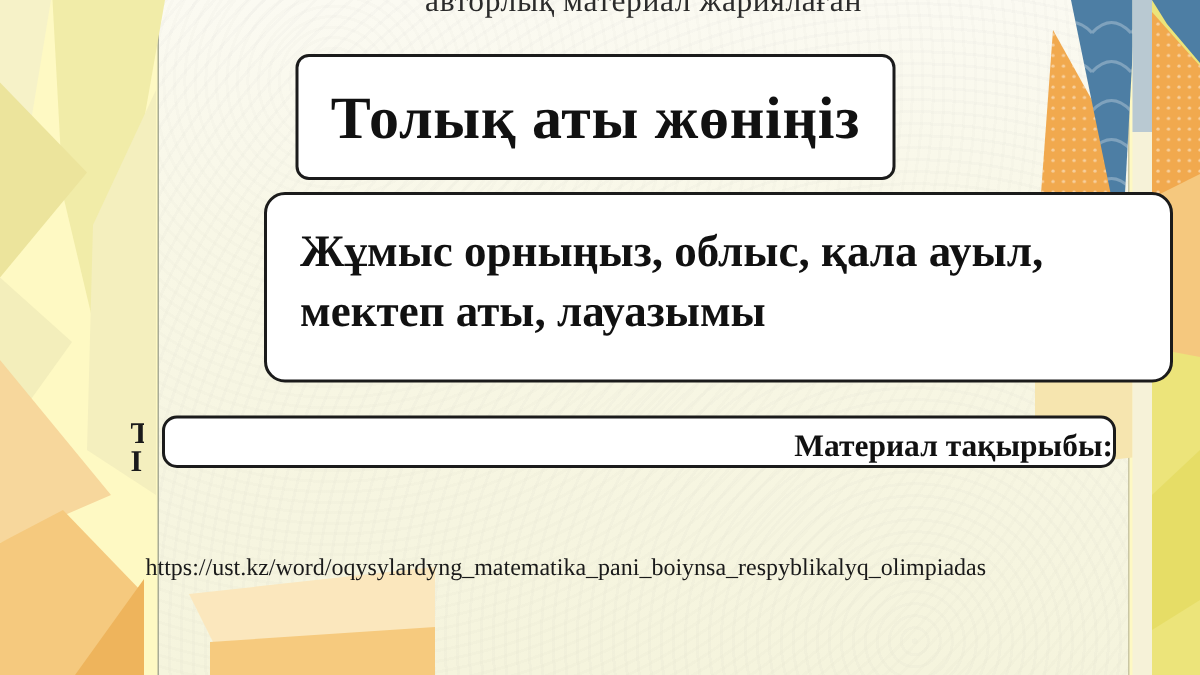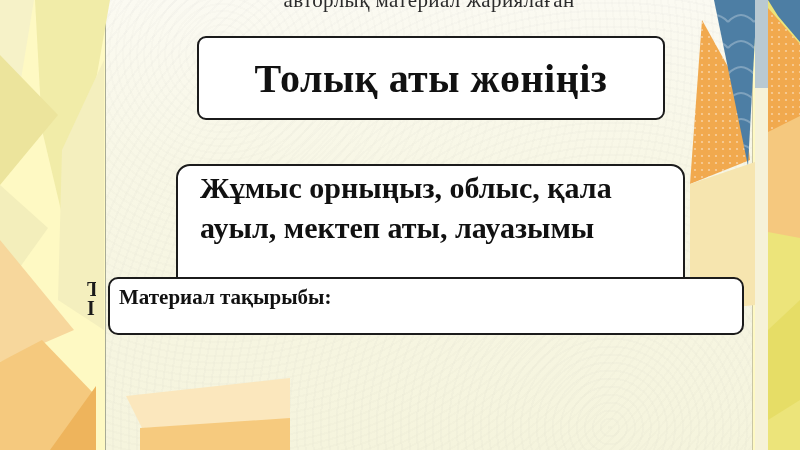--- a/index.html
+++ b/index.html
@@ -27,28 +27,28 @@
   
   .top-caption{
     position:absolute;left:105px;top:-12px;width:648px;text-align:center;
     font:21px "Liberation Serif",serif;color:#2b2b2b;letter-spacing:.4px;
   }
 
   .box{
     position:absolute;background:#ffffff;border:2.5px solid #1b1b1b;box-sizing:border-box;
     color:#111;
   }
-  .box1{left:197px;top:36px;width:468px;height:84px;border-radius:9px;
+  .box1{left:197px;top:36px;width:400px;height:84px;border-radius:9px;
         display:flex;align-items:center;justify-content:center;
         font:bold 40px "Liberation Serif",serif;letter-spacing:.5px;}
-  .box2{left:176px;top:128px;width:509px;height:127px;border-radius:14px;
+  .box2{left:176px;top:128px;width:606px;height:127px;border-radius:14px;
         font:bold 30px "Liberation Serif",serif;line-height:1.32;
-        padding:2px 18px 0 22px;margin-top:36px;}
-  .box3{left:108px;top:277px;width:636px;height:58px;border-radius:10px;
-        font:bold 21px "Liberation Serif",serif;line-height:36px;padding-left:9px;}
+        padding:18px 18px 0 22px;}
+  .box3{left:108px;top:277px;width:636px;height:35px;border-radius:10px;
+        font:bold 21px "Liberation Serif",serif;line-height:36px;padding-left:9px;text-align:right;}
 
   
   .fragments{position:absolute;left:87px;top:280px;width:10px;height:40px;color:#1a1a1a;}
   .fragments .frag{display:block;width:9px;height:19px;overflow:hidden;
         font:bold 20px "Liberation Serif",serif;line-height:19px;}
 
   .link-caption{
     position:absolute;left:105px;top:347px;width:570px;text-align:center;
     font:16px "Liberation Sans",sans-serif;color:#101010;
   }
@@ -129,16 +129,17 @@
       <span class="frag">Т</span>
       <span class="frag">І</span>
     </div>
 
     <div class="box box3">
       <span>Материал тақырыбы:</span>
     </div>
 
 
     <div class="url">
+      <span>https://ust.kz/word/oqysylardyng_matematika_pani_boiynsa_respyblikalyq_olimpiadas</span>
     </div>
 
   </div>
 </div>
 
 </body></html>

